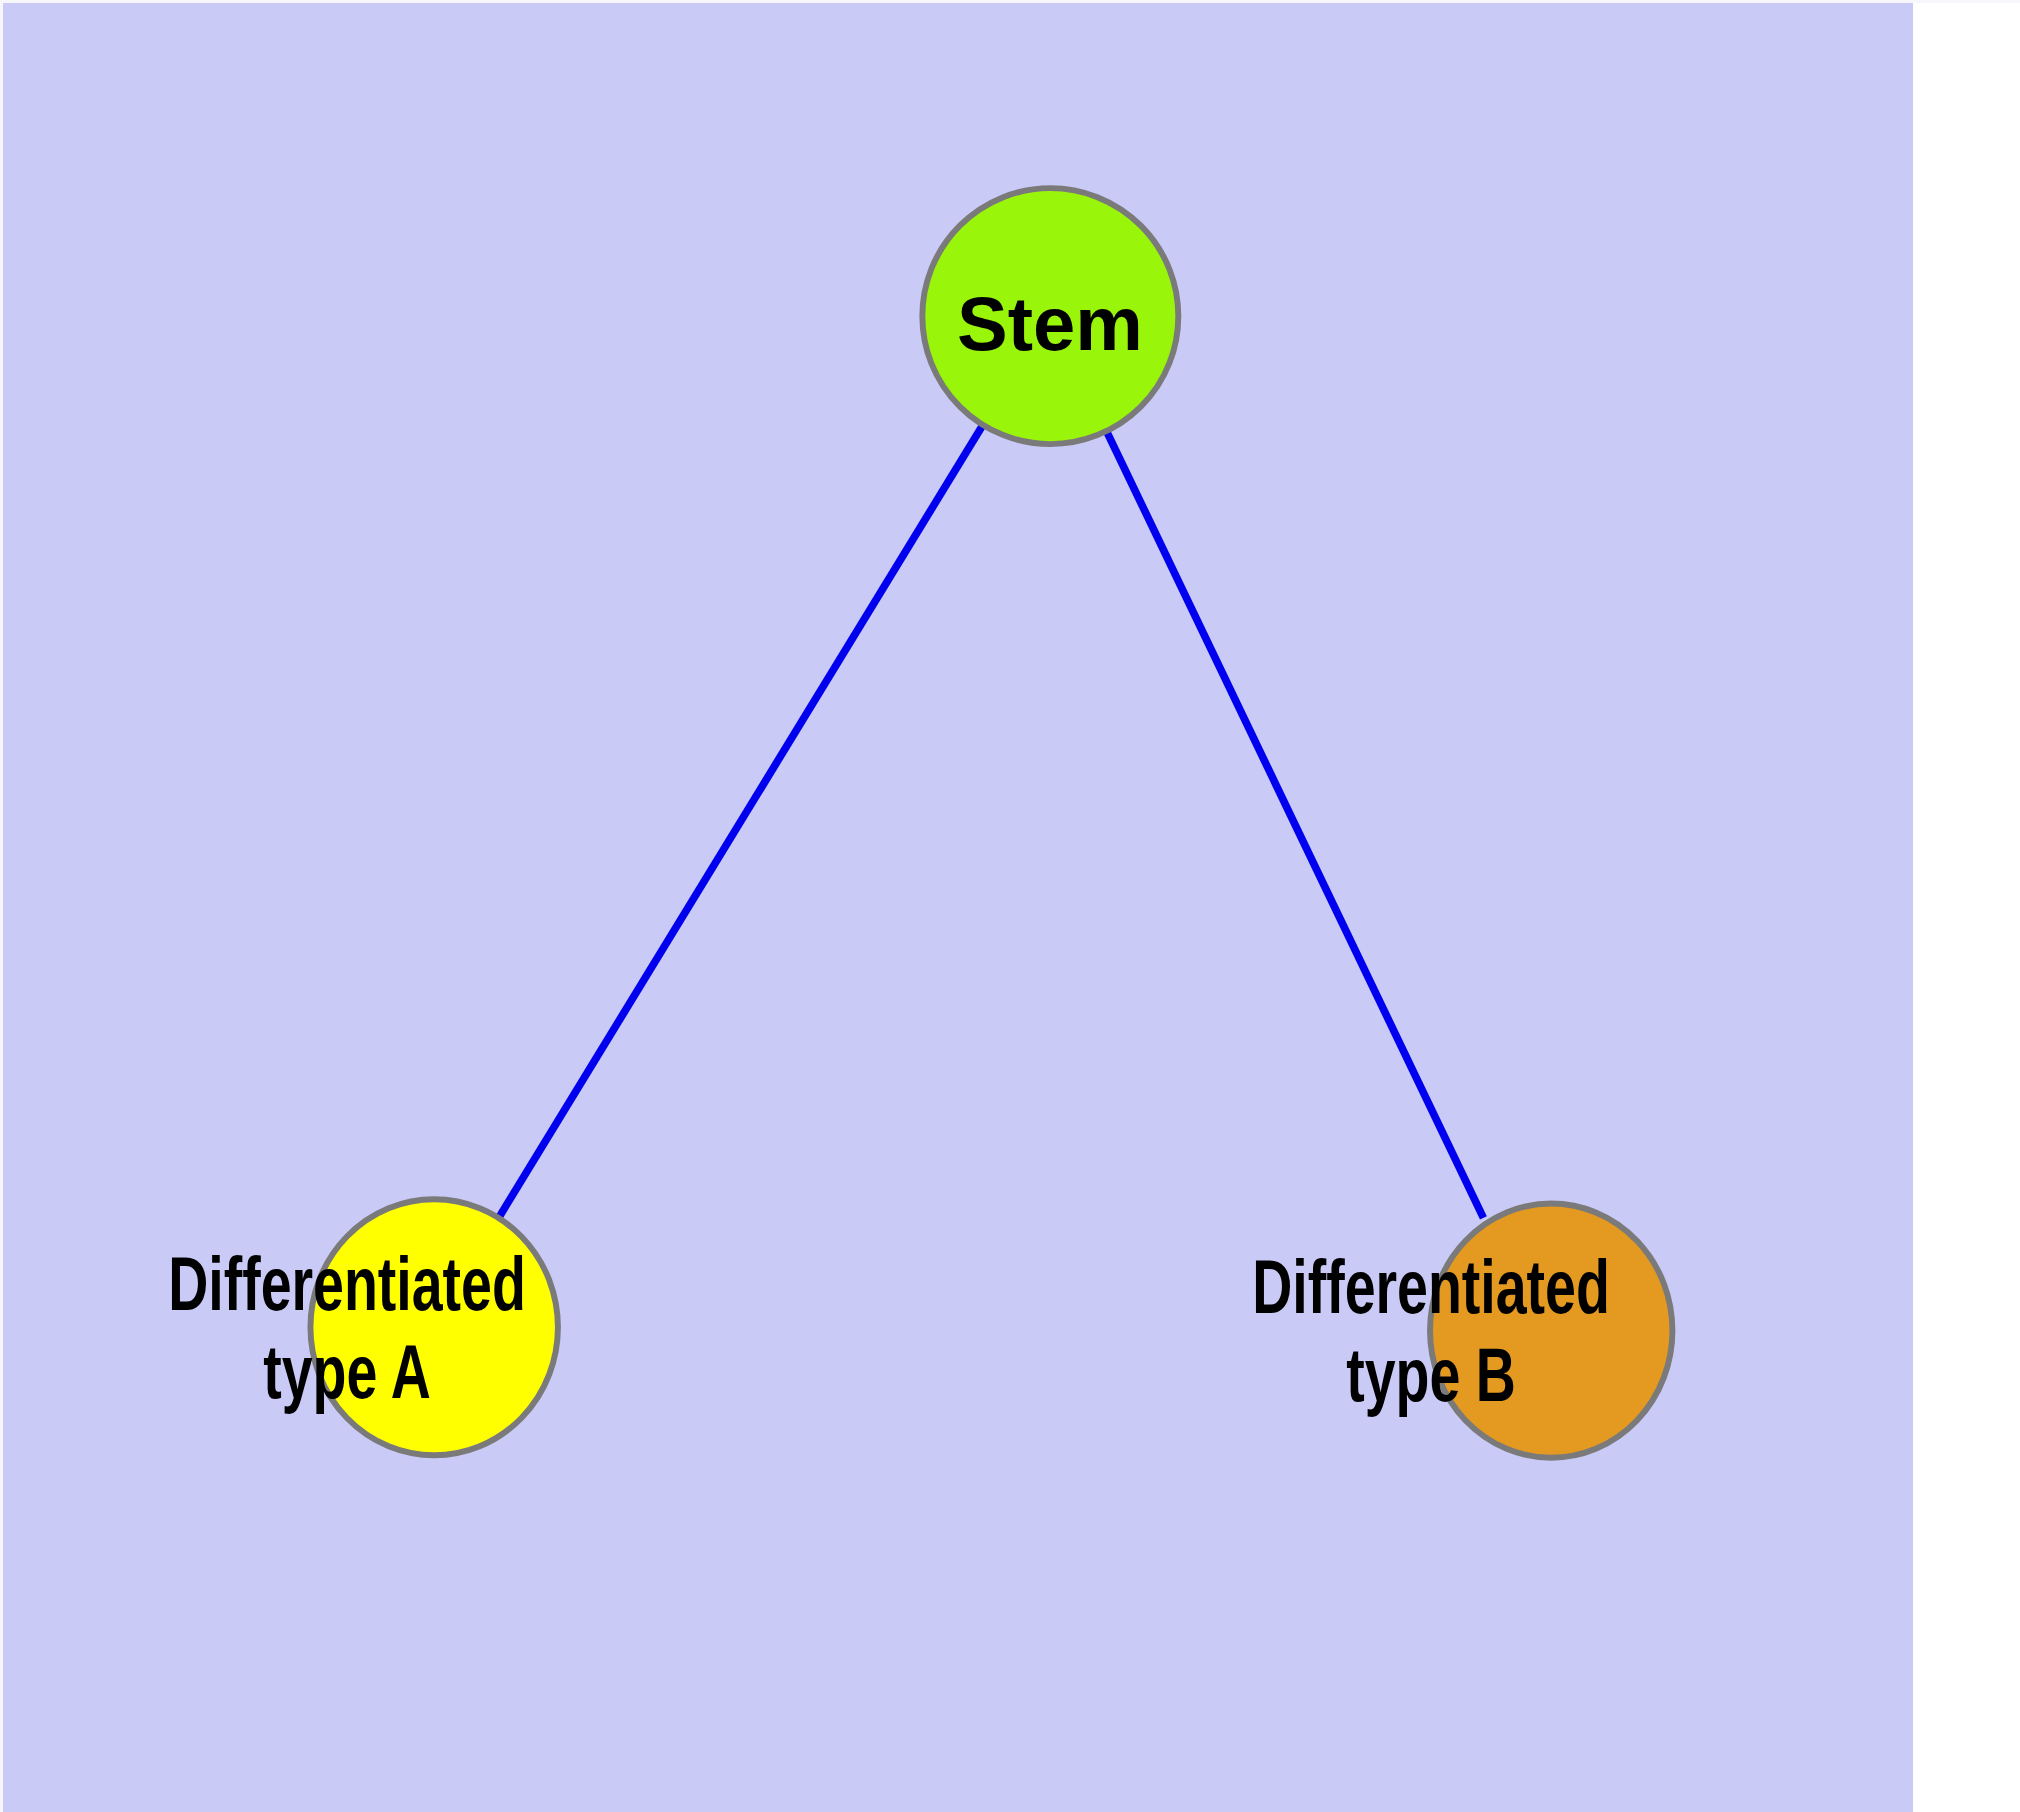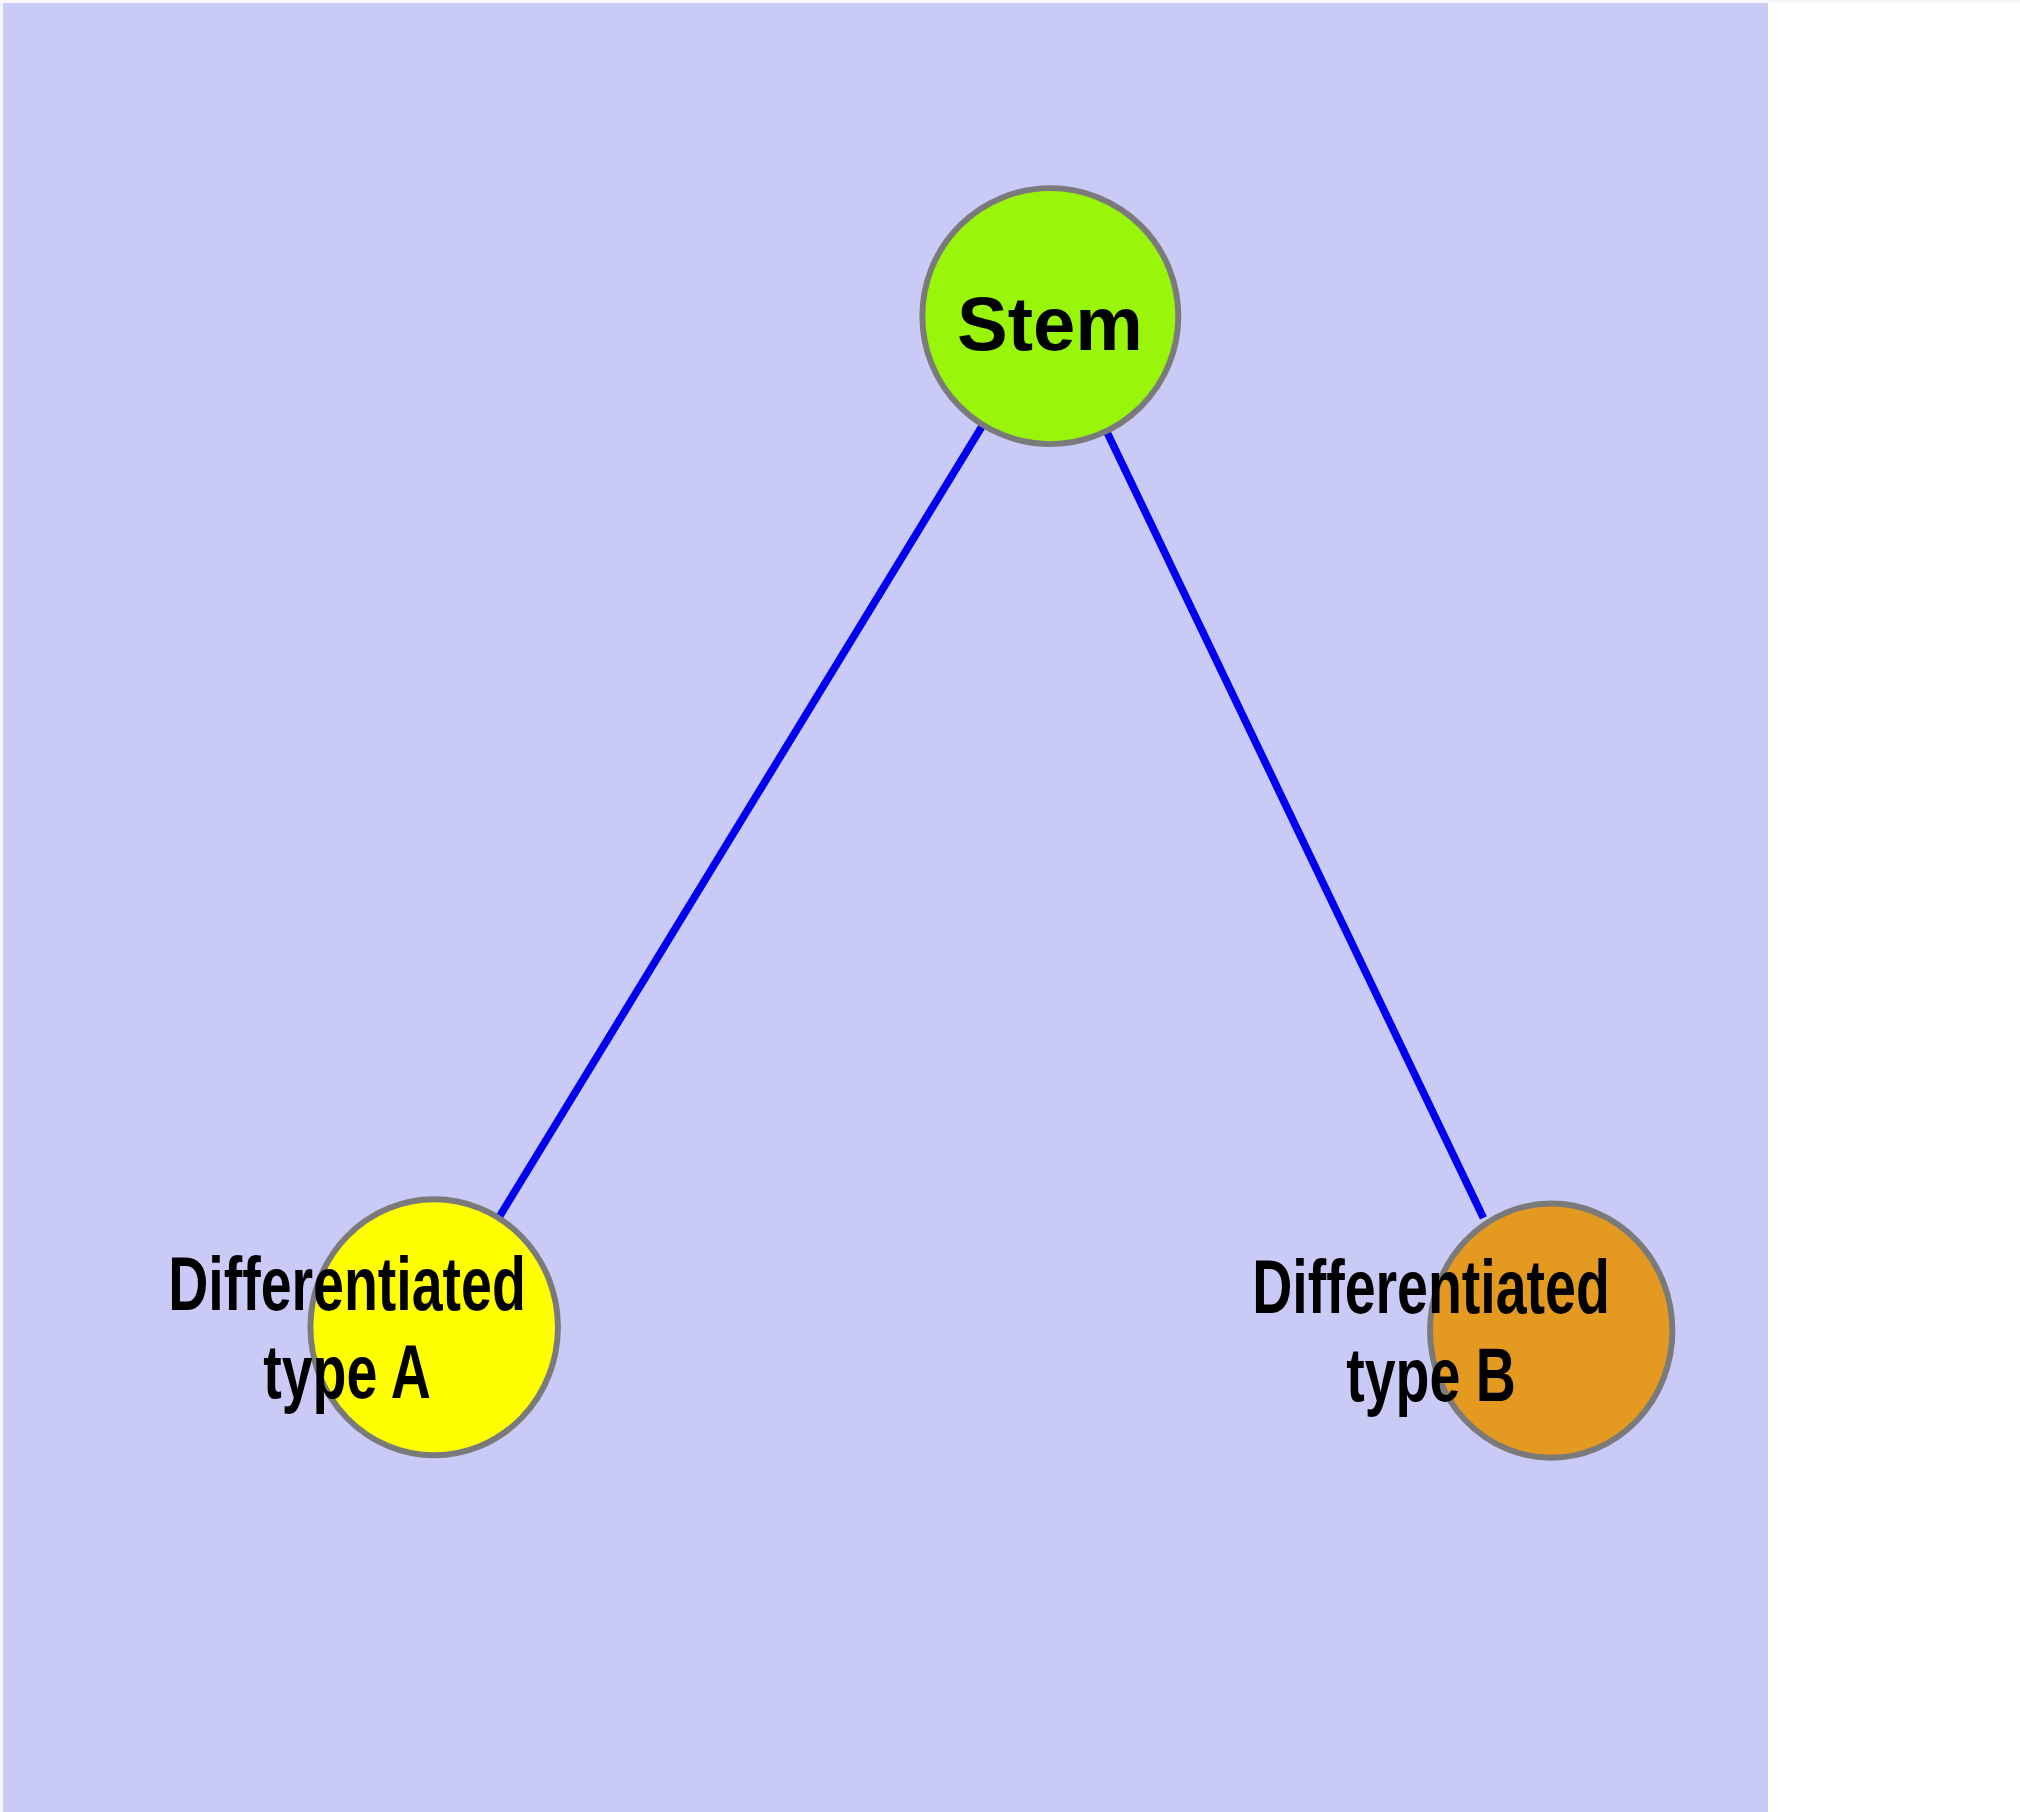--- a/index.html
+++ b/index.html
@@ -5,21 +5,21 @@
   html, body {
     margin: 0;
     padding: 0;
     width: 2021px;
     height: 1812px;
     overflow: hidden;
     font-family: "Liberation Sans", sans-serif;
   }
   #canvas {
     position: relative;
-    width: 1768px;
+    width: 1913px;
     height: 1812px;
     background: #CACAF7; 
   }
   #graph-svg {
     position: absolute;
     left: 0; top: 0;
     width: 2021px;
     height: 1812px;
   }
   .frame-strip { position: absolute; background: #F6F6FB; }

